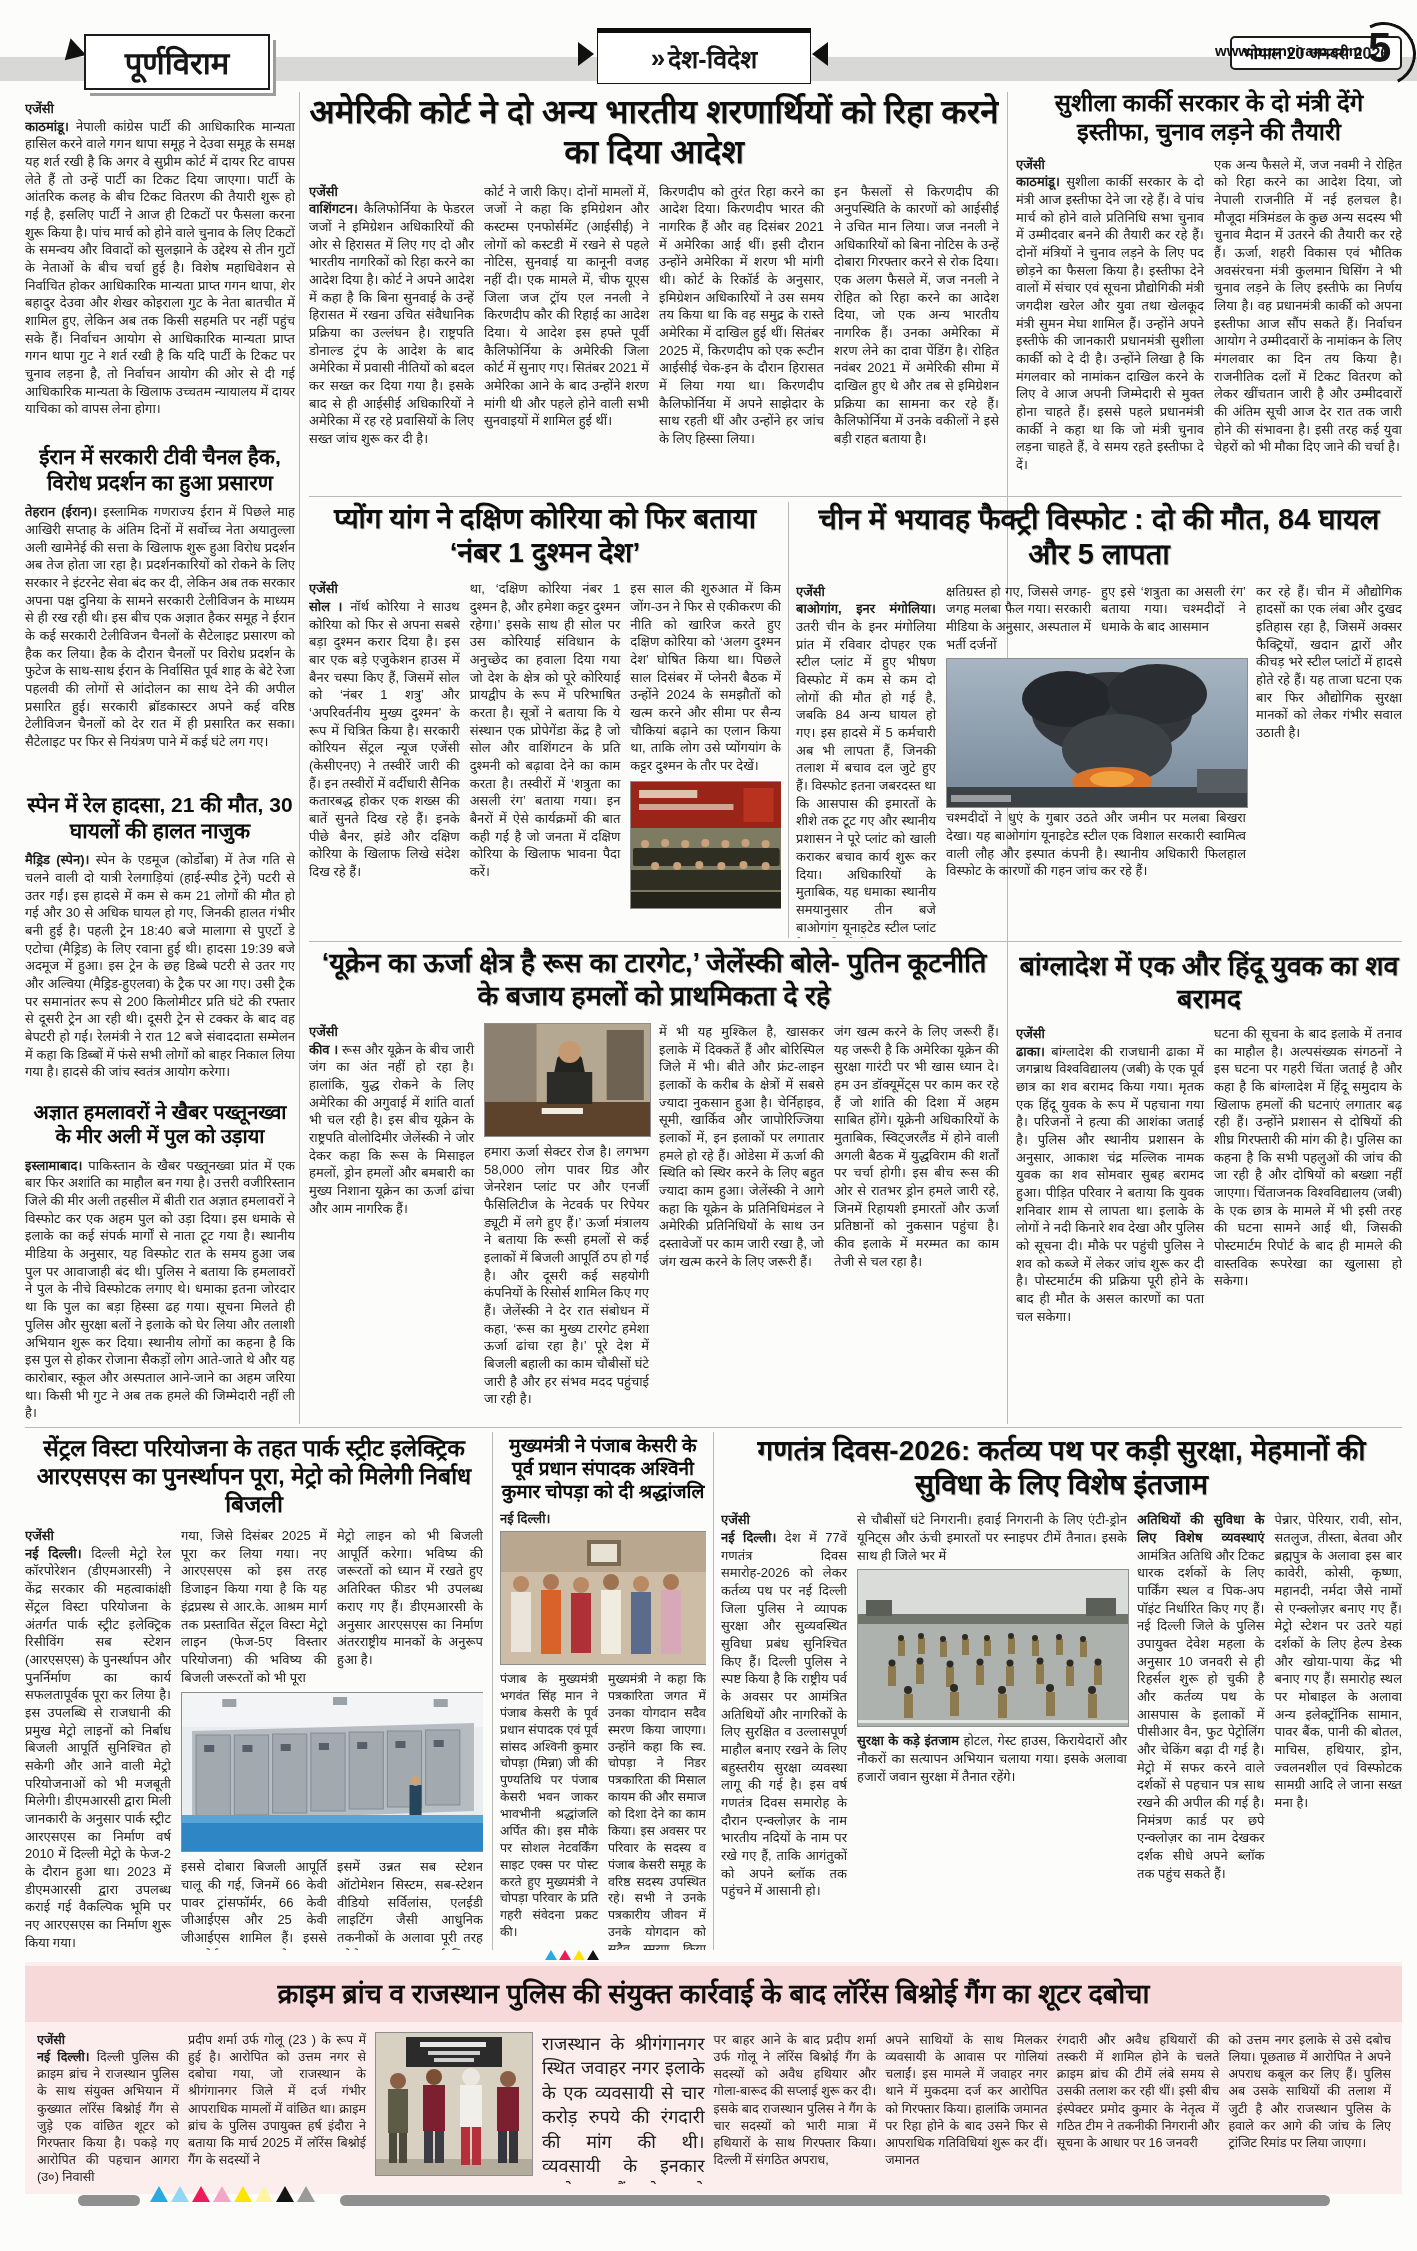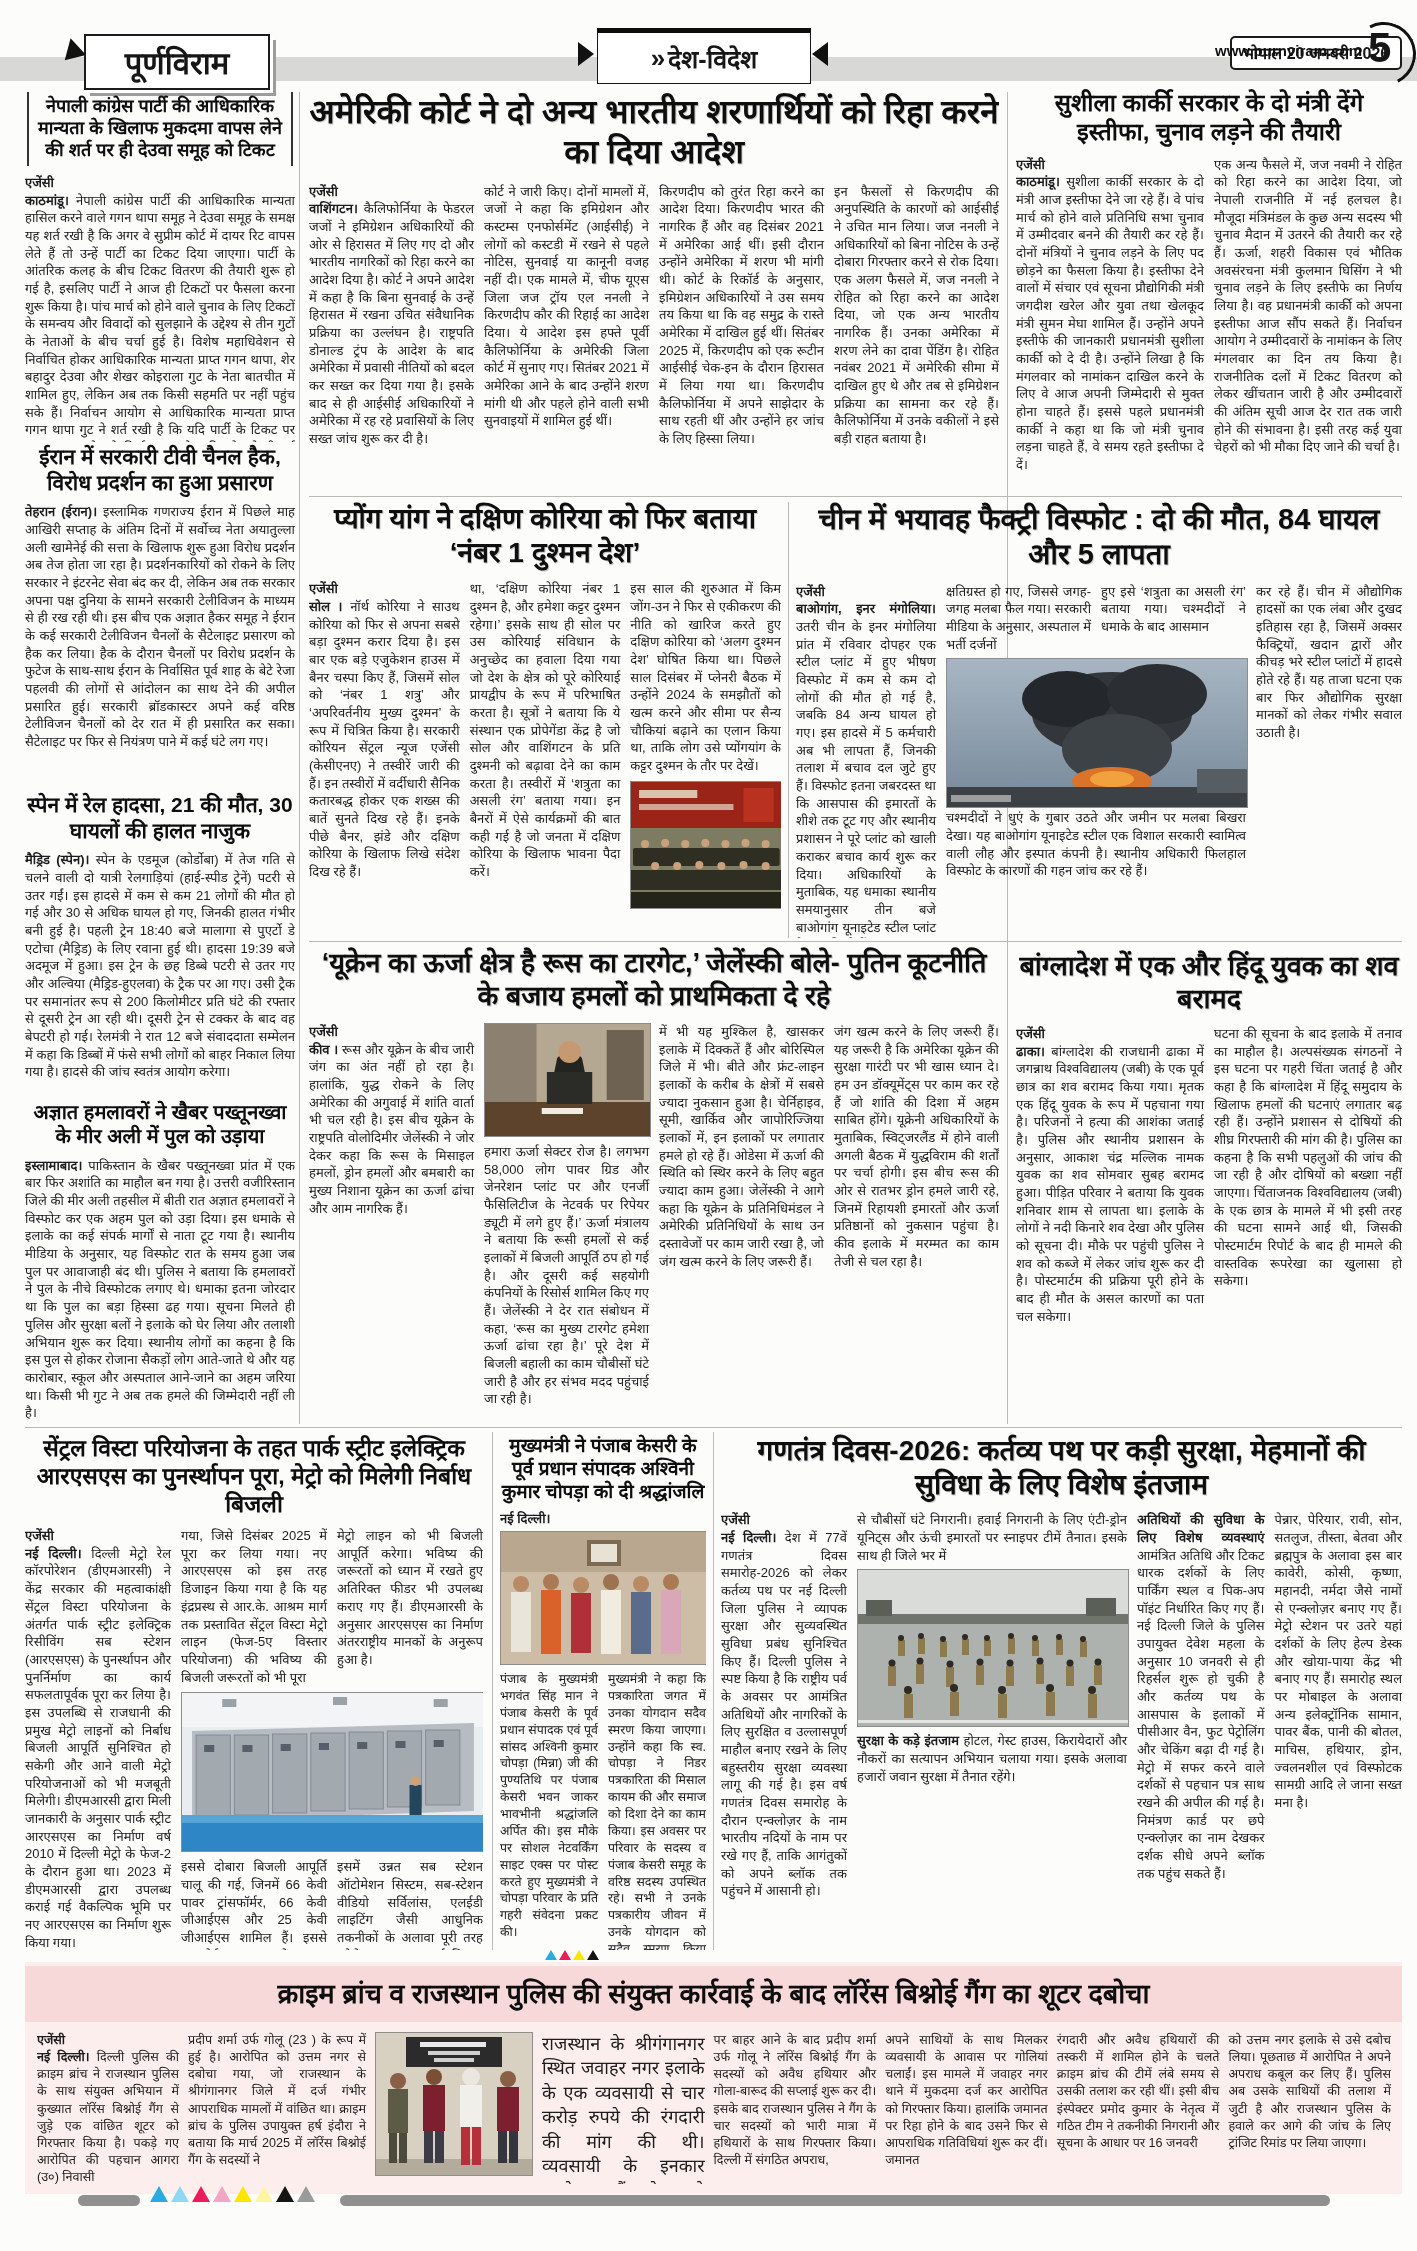--- a/index.html
+++ b/index.html
@@ -70,21 +70,20 @@
   <div class="vrule" style="left:299px;top:92px;height:1332px;"></div>
   <div class="vrule" style="left:1007px;top:92px;height:1332px;"></div>
   <div class="vrule" style="left:788px;top:502px;height:436px;"></div>
   <div class="hrule" style="left:309px;top:496px;width:1093px;"></div>
   <div class="hrule" style="left:309px;top:941px;width:1093px;"></div>
   <div class="hrule" style="left:25px;top:1427px;width:1377px;"></div>
   <div class="vrule" style="left:492px;top:1432px;height:518px;"></div>
   <div class="vrule" style="left:713px;top:1432px;height:518px;"></div>
 
   <div class="abs" style="left:25px;top:92px;width:270px;height:350px;">
-    <div class="hl" style="font-size:18px;border-left:2px solid #333;border-right:2px solid #333;padding:4px 6px;margin:0 2px;">नेपाली कांग्रेस पार्टी की आधिकारिक मान्यता के खिलाफ मुकदमा वापस लेने की शर्त पर ही देउवा समूह को टिकट</div>
     <div class="body" style="margin-top:8px;">
       <span class="agency">एजेंसी</span>
       <span class="dl">काठमांडू।</span>
       <span>नेपाली कांग्रेस पार्टी की आधिकारिक मान्यता हासिल करने वाले गगन थापा समूह ने देउवा समूह के समक्ष यह शर्त रखी है कि अगर वे सुप्रीम कोर्ट में दायर रिट वापस लेते हैं तो उन्हें पार्टी का टिकट दिया जाएगा। पार्टी के आंतरिक कलह के बीच टिकट वितरण की तैयारी शुरू हो गई है, इसलिए पार्टी ने आज ही टिकटों पर फैसला करना शुरू किया है। पांच मार्च को होने वाले चुनाव के लिए टिकटों के समन्वय और विवादों को सुलझाने के उद्देश्य से तीन गुटों के नेताओं के बीच चर्चा हुई है। विशेष महाधिवेशन से निर्वाचित होकर आधिकारिक मान्यता प्राप्त गगन थापा, शेर बहादुर देउवा और शेखर कोइराला गुट के नेता बातचीत में शामिल हुए, लेकिन अब तक किसी सहमति पर नहीं पहुंच सके हैं। निर्वाचन आयोग से आधिकारिक मान्यता प्राप्त गगन थापा गुट ने शर्त रखी है कि यदि पार्टी के टिकट पर चुनाव लड़ना है, तो निर्वाचन आयोग की ओर से दी गई आधिकारिक मान्यता के खिलाफ उच्चतम न्यायालय में दायर याचिका को वापस लेना होगा।</span>
     </div>
   </div>
 
   <div class="abs" style="left:25px;top:444px;width:270px;height:344px;">
     <div class="hl" style="font-size:21px;text-align:center;">ईरान में सरकारी टीवी चैनल हैक, विरोध प्रदर्शन का हुआ प्रसारण</div>
     <div class="body" style="margin-top:8px;">

